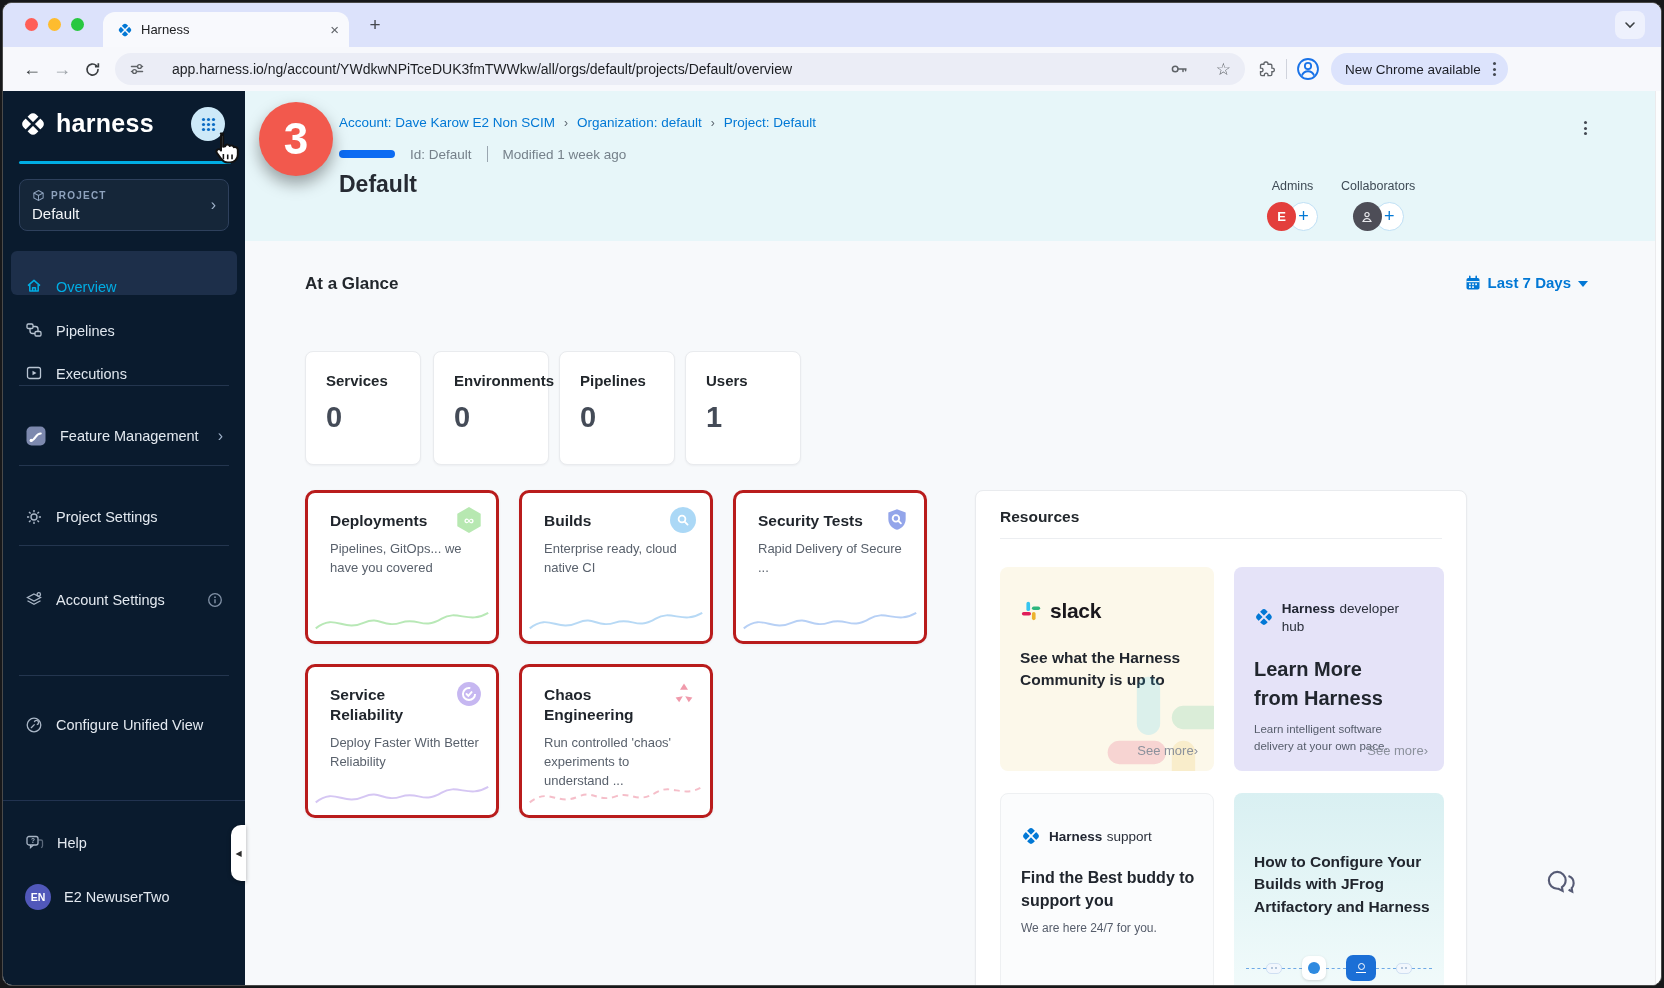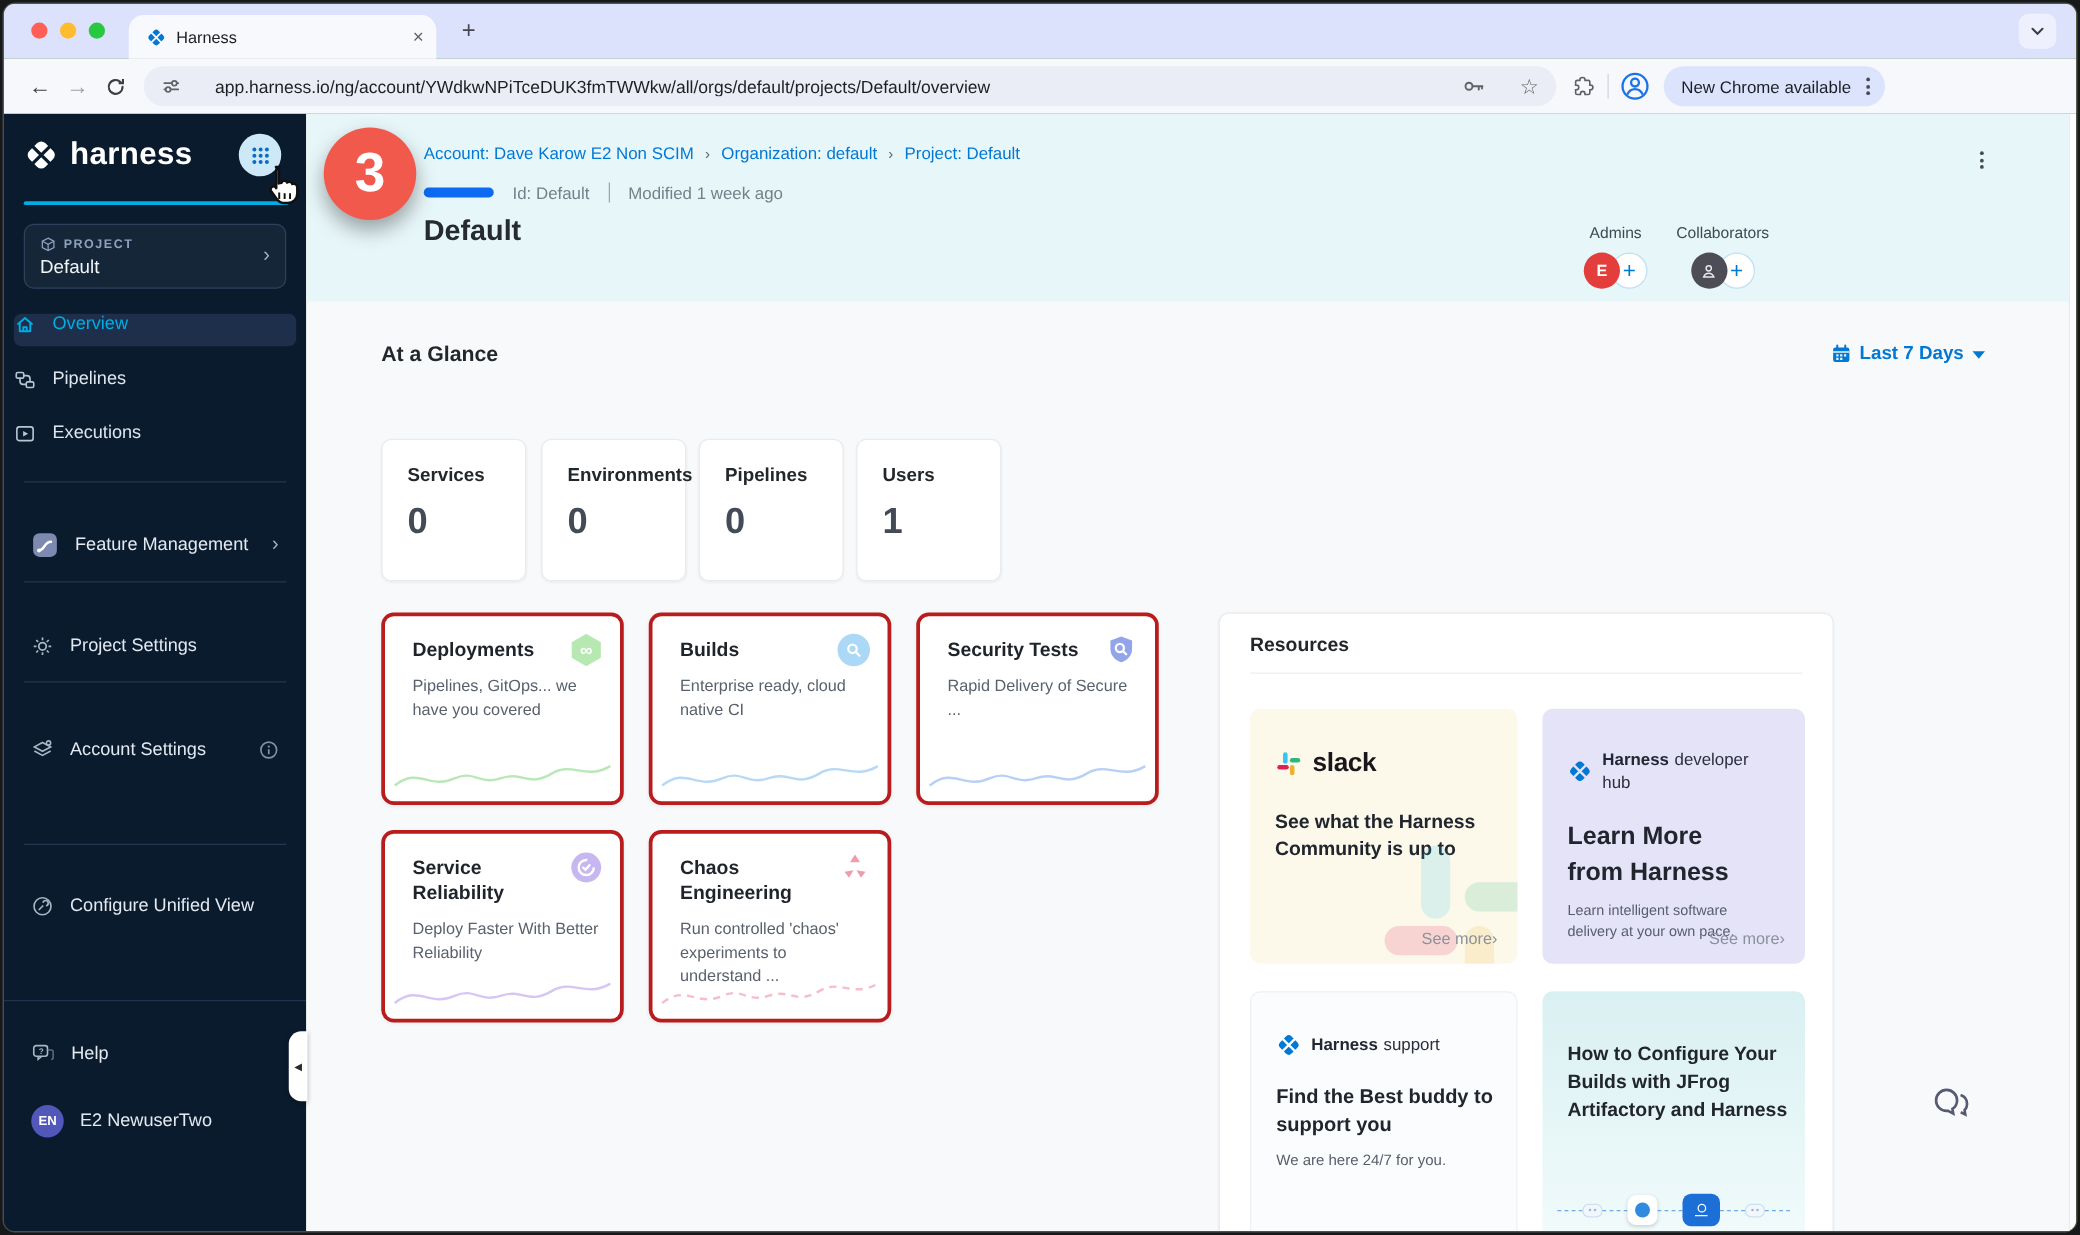--- a/index.html
+++ b/index.html
@@ -1,19 +1,19 @@
 <!DOCTYPE html>
 <html><head>
 <meta charset="utf-8">
 <style>
   * { margin:0; padding:0; box-sizing:border-box; }
   html,body { width:1664px; height:988px; overflow:hidden; background:#17181a;
     font-family:"Liberation Sans", sans-serif; }
   .window { position:absolute; inset:2px; border-radius:10px; overflow:hidden;
-    border:1px solid #4a4a4a; background:#4d7c0f; display:flex; flex-direction:column; }
+    border:1px solid #4a4a4a; background:#e5e5e5; display:flex; flex-direction:column; }
 
   
   .tabstrip { height:44px; background:#dce2fb; position:relative; flex:none; }
   .lights { position:absolute; left:22px; top:15px; display:flex; gap:10px; }
   .light { width:13px; height:13px; border-radius:50%; }
   .light.r{background:#ff5f57}.light.y{background:#febc2e}.light.g{background:#28c840}
   .tab { position:absolute; left:100px; bottom:0; width:246px; height:35px; background:#f8f9fd;
     border-radius:12px 12px 0 0; display:flex; align-items:center; gap:8px; padding:0 10px 0 14px; }
   .tab-title { flex:1; font-size:13px; color:#202124; }
   .tab-close { font-size:15px; color:#5f6368; line-height:1; cursor:default; }
@@ -46,22 +46,22 @@
   .cursor { position:absolute; top:36px; left:202px; z-index:70; }
   .brand-underline { position:absolute; top:70px; left:16px; right:14px; height:3px;
     background:#00ade4; border-radius:2px; }
   .project-card { position:absolute; top:88px; left:16px; width:210px; height:52px; background:#152639;
     border:1px solid #2e405c; border-radius:8px; padding:8px 12px; display:flex; align-items:center; }
   .project-col { flex:1; }
   .project-label { display:flex; align-items:center; gap:6px; font-size:10px; letter-spacing:1.2px;
     color:#8ea2bd; font-weight:700; }
   .project-name { color:#f2f5f8; font-size:15px; margin-top:3px; }
   .chev { color:#9fb1c9; font-size:16px; }
-  .nav-item { position:absolute; left:8px; right:8px; height:26px; border-radius:6px; display:flex;
-    align-items:flex-start; gap:13px; padding:0 0; color:#dfe6ee; font-size:14.5px; }
+  .nav-item { position:absolute; left:8px; right:8px; height:44px; border-radius:6px; display:flex;
+    align-items:flex-end; gap:13px; padding:0 14px; color:#dfe6ee; font-size:14.5px; }
   .nav-item.active { background:#1d2f4a; color:#00ade4; }
   .side-divider { position:absolute; left:16px; right:16px; height:1px; background:#24364f; }
   .side-row { position:absolute; left:8px; right:8px; height:36px; display:flex; align-items:center;
     gap:13px; padding:0 14px; color:#e3e9f0; font-size:14.5px; }
   .side-row .grow { flex:1; }
   .bottom-divider { position:absolute; left:0; right:0; top:709px; height:1px; background:#223350; }
   .avatar-en { width:26px; height:26px; border-radius:50%; background:#5158ba; color:#fff;
     font-size:10.5px; font-weight:700; display:flex; align-items:center; justify-content:center; }
   .collapse-handle { position:absolute; left:228px; top:734px; width:15px; height:56px; background:#fff;
     border-radius:10px 0 0 10px; box-shadow:0 1px 4px rgba(0,0,0,.3); z-index:60; display:flex;
@@ -575,21 +575,21 @@
                     <path d="M14 3v22M3 14h22" stroke="#fbfcfd" stroke-width="2.6"></path>
                   </g>
                 </svg>
               <span><span class="brand-bold">Harness</span> <span class="brand-rest">support</span></span>
             </div>
             <div class="tile-headline" style="font-size:16px;width:178px;margin-top:20px">Find the Best buddy to support you</div>
             <div class="tile-sub" style="font-size:12px">We are here 24/7 for you.</div>
           </div>
 
           <div class="tile" style="left:258px;top:302px;width:210px;height:204px;background:linear-gradient(180deg,#d9f0f2,#f2fbfb)">
-            <div class="tile-headline" style="margin-top:8px;width:180px">How to Configure Your Builds with JFrog Artifactory and Harness</div>
+            <div class="tile-headline" style="margin-top:26px;width:180px">How to Configure Your Builds with JFrog Artifactory and Harness</div>
             <div class="pl-row">
               <span class="pl-dash"></span>
               <span class="pl-sm">
                   <i></i>
                   <i></i>
                 </span>
               <span class="pl-dash"></span>
               <span class="pl-md">
                   <i></i>
                 </span>

